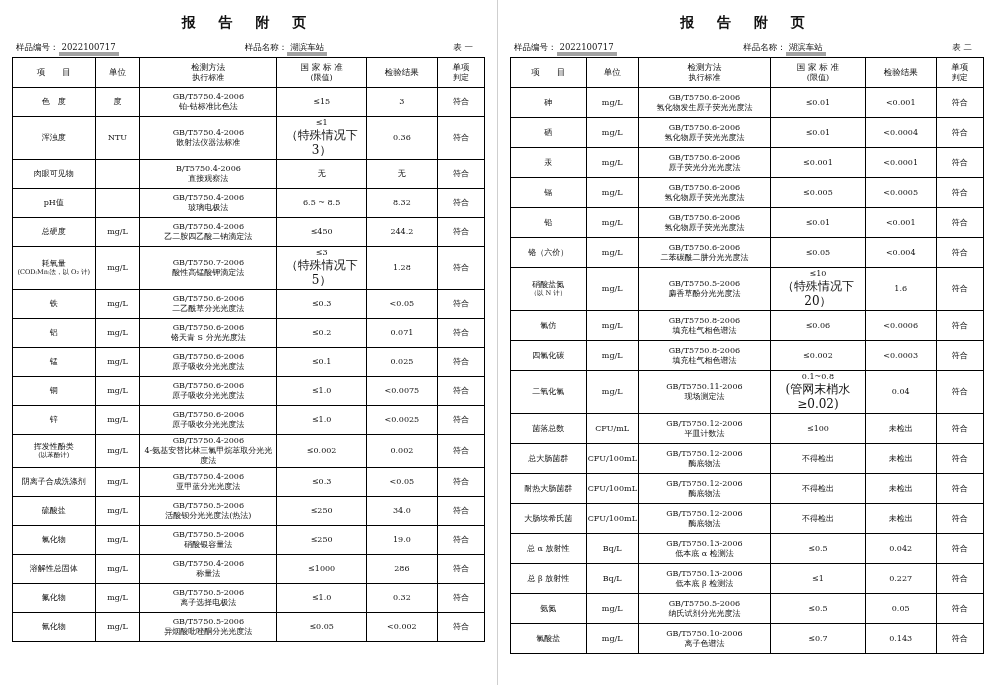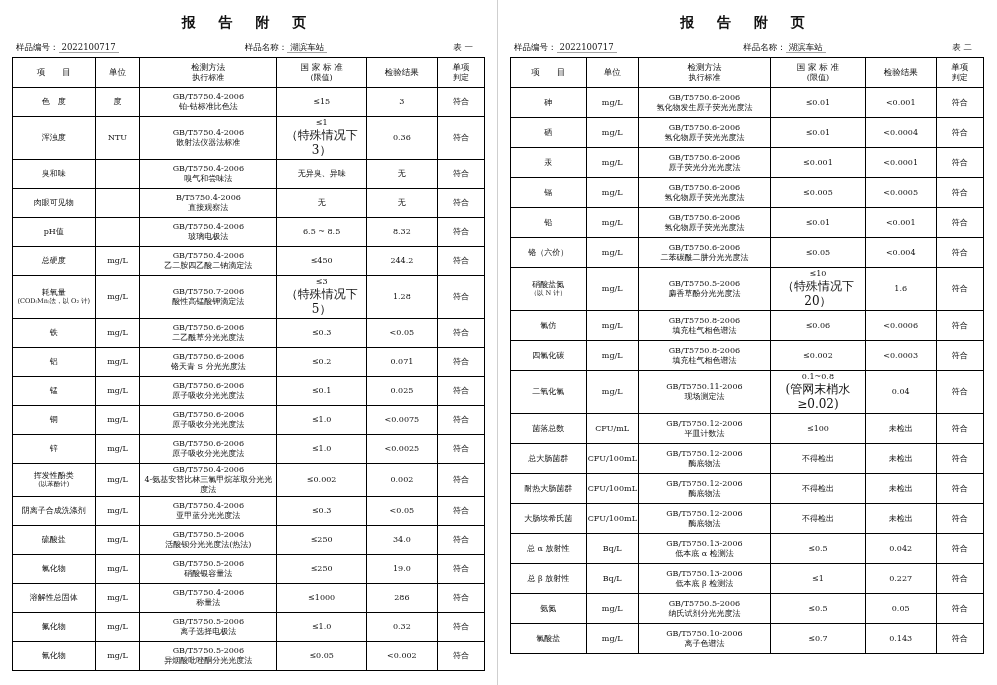--- a/index.html
+++ b/index.html
@@ -34,21 +34,21 @@
   }
   .meta-row {
     display: flex;
     align-items: flex-end;
     font-size: 8.5px;
     color: #111;
     margin: 0 4px 3px 4px;
     font-family: "DejaVu Serif", "Liberation Serif", serif;
   }
   .meta-item { white-space: nowrap; }
-  .meta-item .val { border-bottom: 1px solid #a3a3a3; padding: 0 3px; text-align: center; }
+  .meta-item .val { border-bottom: 4px solid #a3a3a3; padding: 0 3px; text-align: center; }
   .meta-sample-no { flex: 0 0 auto; }
   .meta-name { flex: 1 1 auto; text-align: center; }
   .meta-table-no { flex: 0 0 auto; padding-right: 8px; }
 
   table.report {
     width: 100%;
     border-collapse: collapse;
     table-layout: fixed;
     font-family: "DejaVu Serif", "Liberation Serif", serif;
   }
@@ -156,31 +156,20 @@
             <td class="c-unit">NTU</td>
             <td class="c-method">
               <span class="m1">GB/T5750.4-2006</span>
               <span class="m2">散射法仪器法标准</span>
             </td>
             <td class="c-std">≤1<span class="note">（特殊情况下3）</span></td>
             <td class="c-res">0.36</td>
             <td class="c-judge">符合</td>
           </tr>
           <tr style="height: 29px;">
-            <td class="c-item">臭和味</td>
-            <td class="c-unit"></td>
-            <td class="c-method">
-              <span class="m1">GB/T5750.4-2006</span>
-              <span class="m2">嗅气和尝味法</span>
-            </td>
-            <td class="c-std">无异臭、异味</td>
-            <td class="c-res">无</td>
-            <td class="c-judge">符合</td>
-          </tr>
-          <tr style="height: 29px;">
             <td class="c-item">肉眼可见物</td>
             <td class="c-unit"></td>
             <td class="c-method">
               <span class="m1">B/T5750.4-2006</span>
               <span class="m2">直接观察法</span>
             </td>
             <td class="c-std">无</td>
             <td class="c-res">无</td>
             <td class="c-judge">符合</td>
           </tr>

